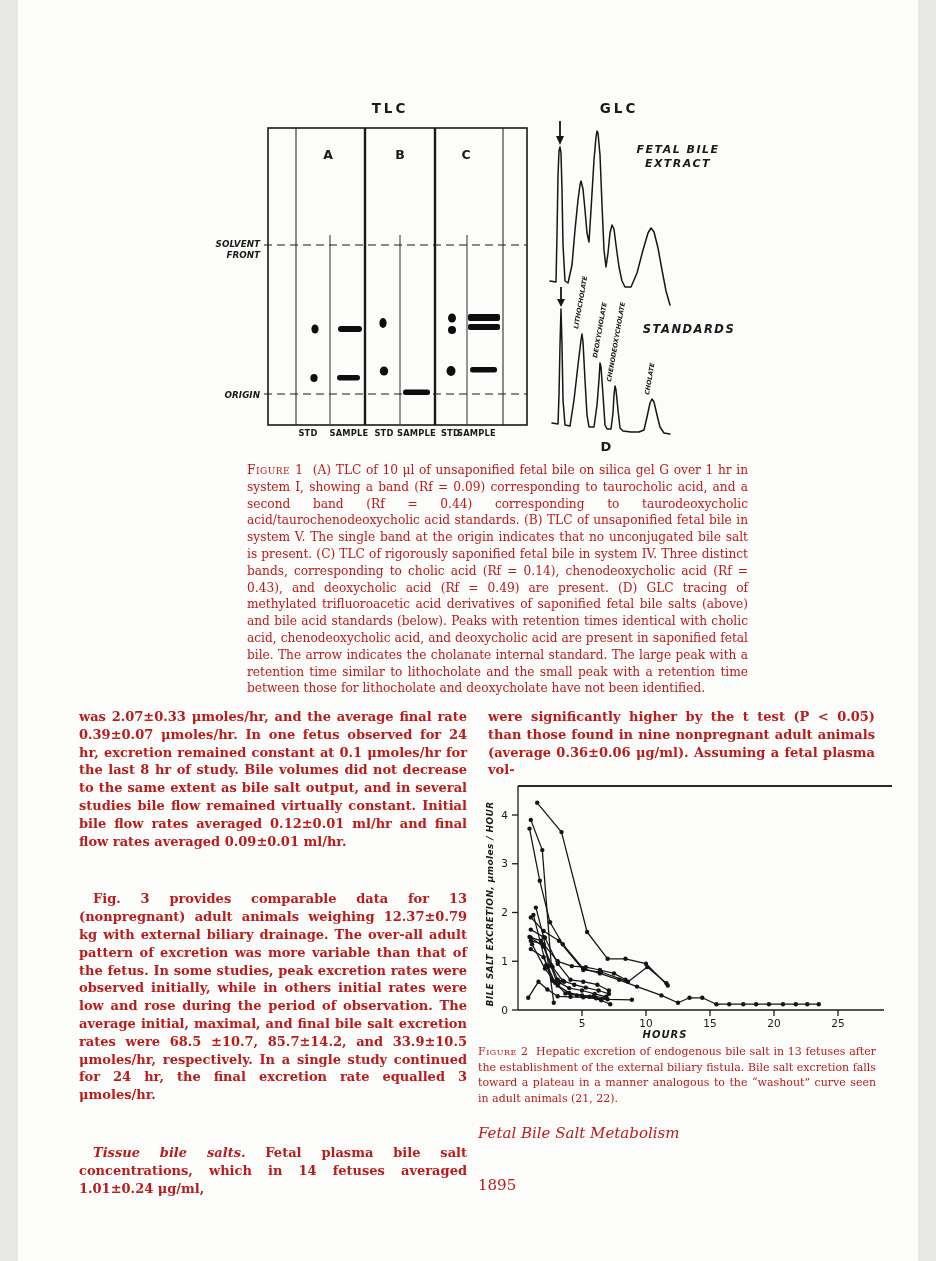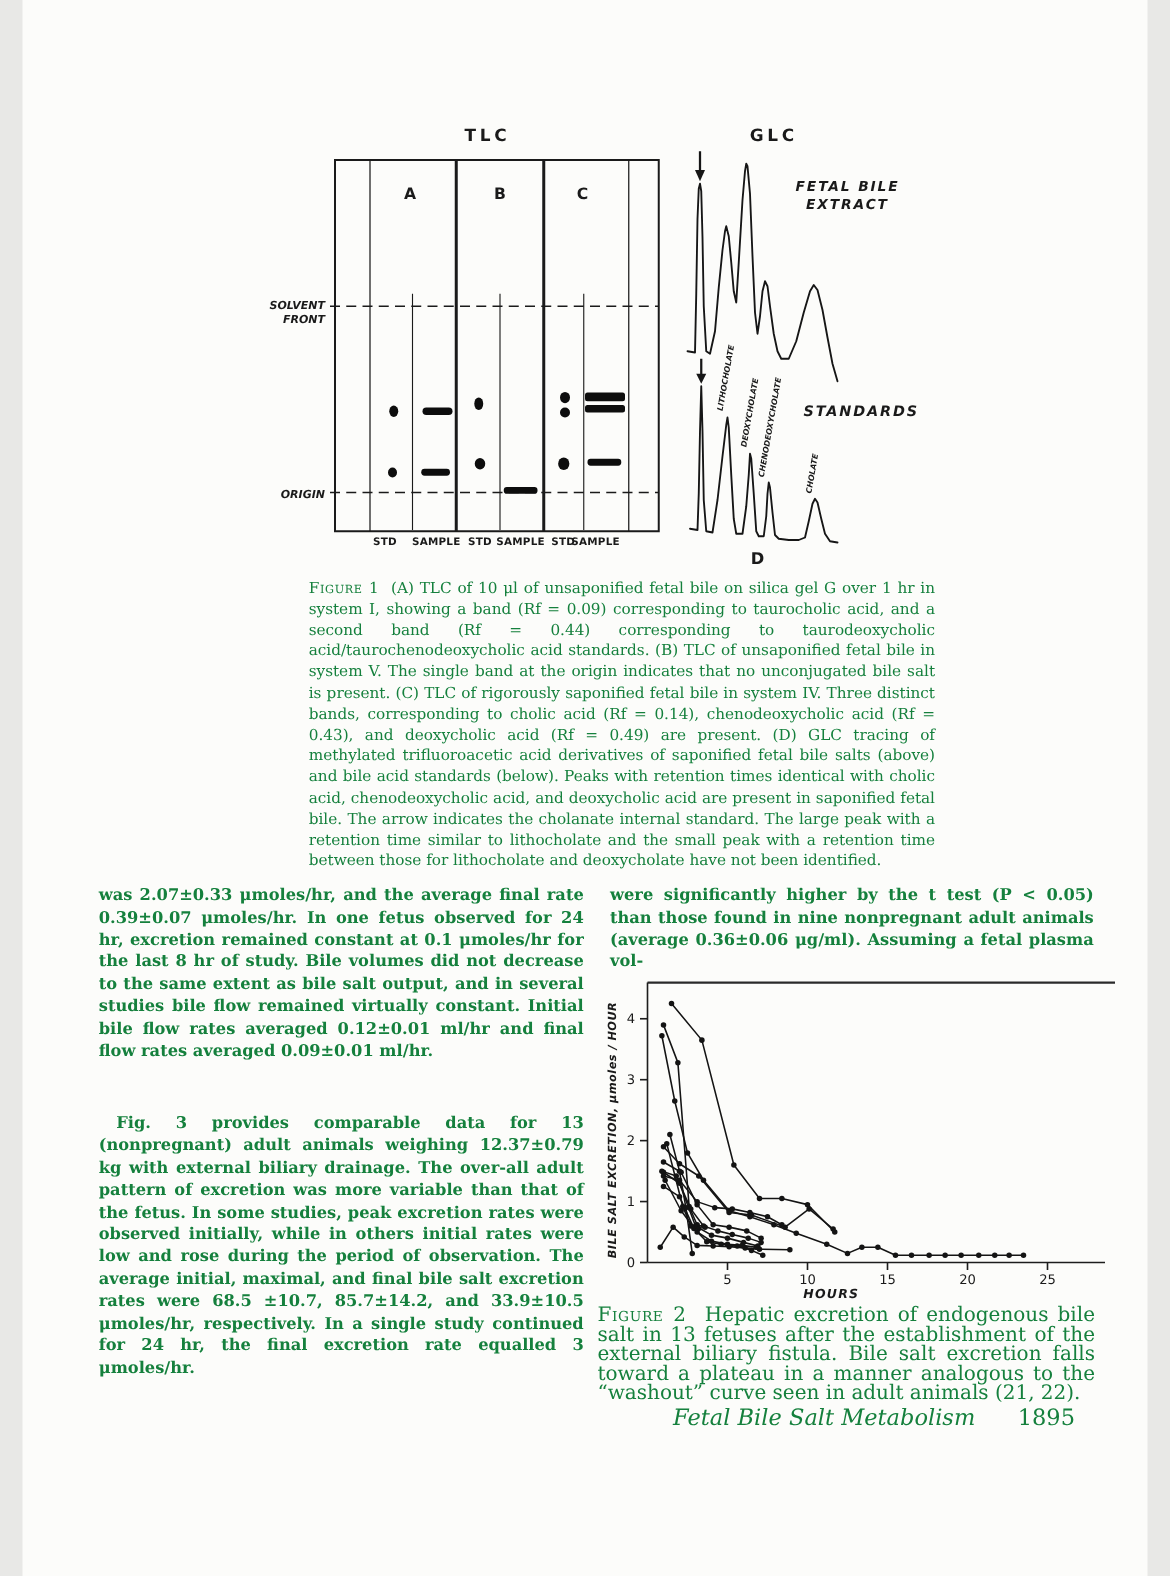--- a/index.html
+++ b/index.html
@@ -1,48 +1,48 @@
 <!DOCTYPE html>
 <html><head>
 <meta charset="utf-8">
 <style>
   html,body{margin:0;padding:0;background:#e8e8e6;}
   .page{position:relative;width:900px;height:1261px;background:#fcfcfa;margin:0 auto;
-        font-family:"DejaVu Serif", serif;color:#15803d;overflow:hidden;}
+        font-family:"DejaVu Serif", serif;color:#b91c1c;overflow:hidden;}
   .abs{position:absolute;}
   
   .fig1-title{font:600 13.5px "DejaVu Sans",sans-serif;letter-spacing:3px;fill:#1a1a1a;}
   .panel-label{font:600 12.5px "DejaVu Sans",sans-serif;fill:#1a1a1a;}
   .side-label{font:italic 700 8.8px "DejaVu Sans",sans-serif;fill:#1a1a1a;}
   .lane-label{font:700 8.3px "DejaVu Sans",sans-serif;fill:#1a1a1a;letter-spacing:.2px;}
   .glc-anno{font:italic 700 11px "DejaVu Sans",sans-serif;letter-spacing:1.5px;fill:#1a1a1a;}
   .peak-label{font:italic 700 6.3px "DejaVu Sans",sans-serif;fill:#1a1a1a;}
   .d-label{font:600 13px "DejaVu Sans",sans-serif;fill:#1a1a1a;}
   .trace{fill:none;stroke:#161616;stroke-width:1.5;stroke-linejoin:round;stroke-linecap:round;}
   .boxline{stroke:#1a1a1a;fill:none;}
   .dashed{stroke:#1a1a1a;stroke-width:1.1;stroke-dasharray:8 5;fill:none;}
   .spot{fill:#0d0d0d;}
   
   .caption{font-size:12.2px;line-height:16.8px;text-align:justify;}
-  .caption2{font-size:16px;line-height:15.6px;text-align:justify;}
+  .caption2{font-size:11px;line-height:15.6px;text-align:justify;}
   .figlabel{font-variant:small-caps;letter-spacing:.5px;}
   .bodycol{font-size:13px;line-height:17.8px;text-align:justify;font-weight:bold;}
   .bodycol p{margin:0;}
   .bodycol p.indent{text-indent:14px;margin-top:40px;}
   .ital{font-style:italic;}
   
   .axis{stroke:#1d1d1d;stroke-width:1.3;fill:none;}
   .frame{stroke:#2a2a2a;stroke-width:1.8;fill:none;}
   .tick-label{font:10.5px "DejaVu Sans",sans-serif;fill:#1a1a1a;}
   .axis-label{font:italic 700 10px "DejaVu Sans",sans-serif;letter-spacing:1px;fill:#1a1a1a;}
   .y-axis-label{font:italic 700 9px "DejaVu Sans",sans-serif;letter-spacing:.4px;fill:#1a1a1a;}
   .series-line{fill:none;stroke:#141414;stroke-width:1.25;stroke-linejoin:round;}
   .pt{fill:#141414;}
   
-  .footer{display:flex;justify-content:flex-end;gap:34px;font-size:18px;}
+  .footer{display:flex;justify-content:flex-end;gap:34px;font-size:15px;flex-direction:column;}
   .footer .t{font-style:italic;}
 </style>
 </head>
 <body>
 
 <div class="page">
 
   <svg class="abs" style="left:180px;top:95px;" width="690" height="370" viewBox="0 0 690 370">
 
     <text class="fig1-title" x="192" y="18" text-anchor="middle">TLC</text>
@@ -117,20 +117,21 @@
     <text class="d-label" x="408" y="356" text-anchor="middle">D</text>
   </svg>
 
   <div class="abs caption" style="left:205px;top:462px;width:501px;margin-left:24px;">
     <span class="figlabel">Figure 1</span>&nbsp;&nbsp;<span>(A) TLC of 10 μl of unsaponified fetal bile on silica gel G over 1 hr in system I, showing a band (Rf = 0.09) corresponding to taurocholic acid, and a second band (Rf = 0.44) corresponding to taurodeoxycholic acid/taurochenodeoxycholic acid standards. (B) TLC of unsaponified fetal bile in system V. The single band at the origin indicates that no unconjugated bile salt is present. (C) TLC of rigorously saponified fetal bile in system IV. Three distinct bands, corresponding to cholic acid (Rf = 0.14), chenodeoxycholic acid (Rf = 0.43), and deoxycholic acid (Rf = 0.49) are present. (D) GLC tracing of methylated trifluoroacetic acid derivatives of saponified fetal bile salts (above) and bile acid standards (below). Peaks with retention times identical with cholic acid, chenodeoxycholic acid, and deoxycholic acid are present in saponified fetal bile. The arrow indicates the cholanate internal standard. The large peak with a retention time similar to lithocholate and the small peak with a retention time between those for lithocholate and deoxycholate have not been identified.</span>
   </div>
 
   <div class="abs bodycol" style="left:61px;top:708px;width:388px;">
     <p>was 2.07±0.33 μmoles/hr, and the average final rate 0.39±0.07 μmoles/hr. In one fetus observed for 24 hr, excretion remained constant at 0.1 μmoles/hr for the last 8 hr of study. Bile volumes did not decrease to the same extent as bile salt output, and in several studies bile flow remained virtually constant. Initial bile flow rates averaged 0.12±0.01 ml/hr and final flow rates averaged 0.09±0.01 ml/hr.</p>
     <p class="indent">Fig. 3 provides comparable data for 13 (nonpregnant) adult animals weighing 12.37±0.79 kg with external biliary drainage. The over-all adult pattern of excretion was more variable than that of the fetus. In some studies, peak excretion rates were observed initially, while in others initial rates were low and rose during the period of observation. The average initial, maximal, and final bile salt excretion rates were 68.5 ±10.7, 85.7±14.2, and 33.9±10.5 μmoles/hr, respectively. In a single study continued for 24 hr, the final excretion rate equalled 3 μmoles/hr.</p>
+    <p class="indent"><span class="ital">Tissue bile salts.</span><span> Fetal plasma bile salt concentrations, which in 14 fetuses averaged 1.01±0.24 μg/ml,</span></p>
   </div>
 
   <div class="abs bodycol" style="left:470px;top:708px;width:387px;">
     <p>were significantly higher by the t test (P &lt; 0.05) than those found in nine nonpregnant adult animals (average 0.36±0.06 μg/ml). Assuming a fetal plasma vol-</p>
   </div>
 
   <svg class="abs" style="left:462px;top:782px;" width="416" height="262" viewBox="0 0 416 262">
     <g id="fig2-dynamic">
         <path d="M38 4 H412" class="frame"></path>
         <path d="M38 4 V228 M38 228 H404" class="axis"></path>

